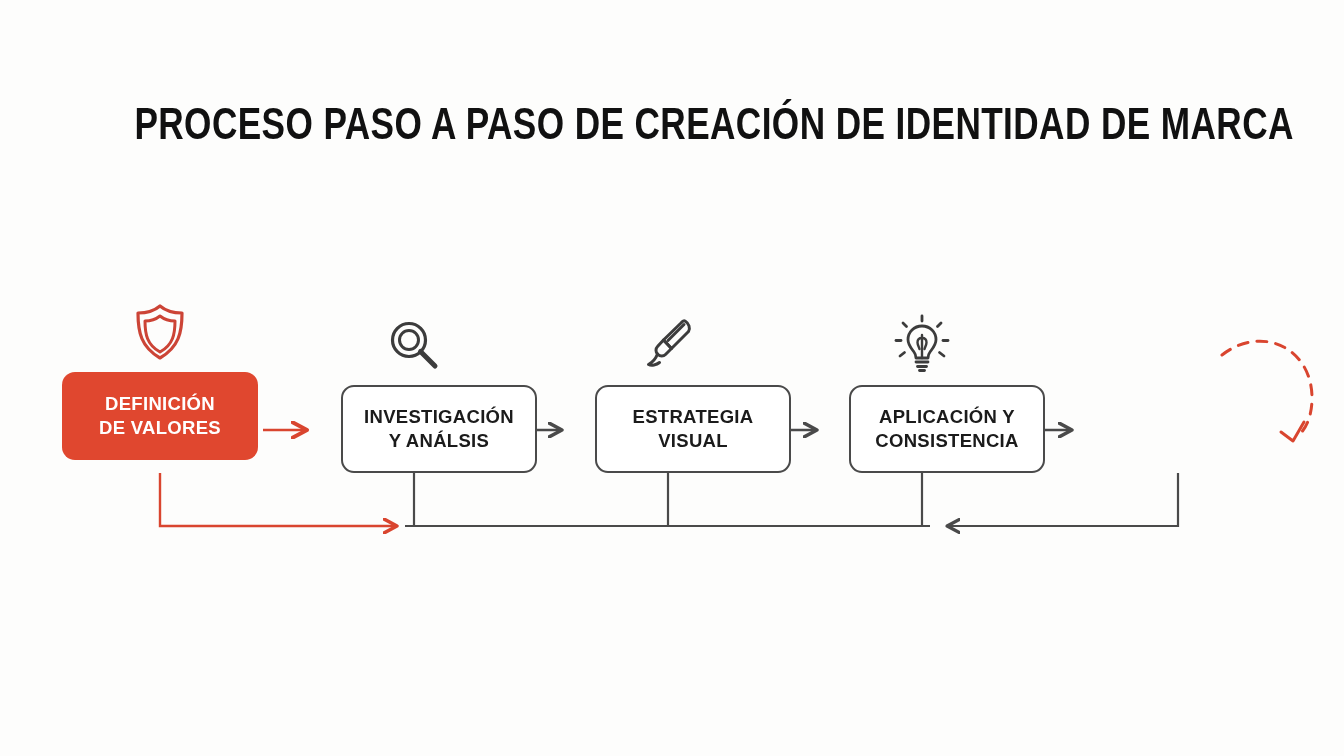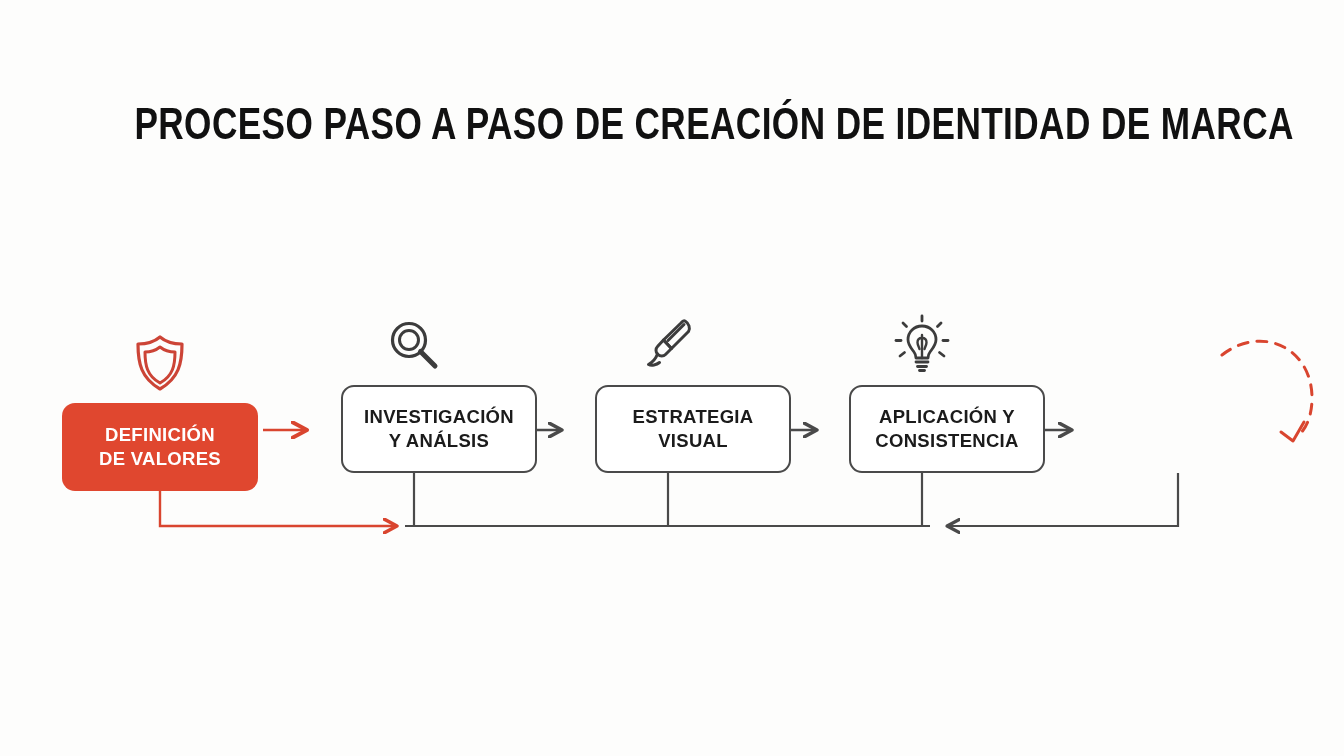--- a/index.html
+++ b/index.html
@@ -127,21 +127,21 @@
     <path d="M668,473 L668,526" fill="none" stroke="#4a4a4a" stroke-width="2.2"></path>
     <path d="M922,473 L922,526" fill="none" stroke="#4a4a4a" stroke-width="2.2"></path>
     <path d="M405,526 L930,526" fill="none" stroke="#4a4a4a" stroke-width="2.2"></path>
 
     <path d="M1178,473 L1178,526 L948,526" fill="none" stroke="#4a4a4a" stroke-width="2.2" stroke-linecap="butt" stroke-linejoin="miter" marker-end="url(#ah-dark)"></path>
 
     <path d="M1222,355 C1262,324 1312,348 1312,398 C1312,418 1305,430 1297,437" fill="none" stroke="#d9452f" stroke-width="3" stroke-linecap="round" stroke-dasharray="10 9"></path>
     <path d="M1304,422 L1293,441 L1281,432" fill="none" stroke="#d9452f" stroke-width="3" stroke-linecap="round" stroke-linejoin="round"></path>
   </svg>
 
-  <div class="step" style="left:62px; top:403px;">
+  <div class="step" style="left:62px; top:372px;">
     <div class="step-icon">
       <svg width="56" height="60" viewBox="0 0 56 60" fill="none">
         <path d="M28 4 C21 10 13 11 6 11 C6 30 9 45 28 56 C47 45 50 30 50 11 C43 11 35 10 28 4 Z" stroke="#cc4436" stroke-width="3.2" stroke-linejoin="round" fill="none"></path>
         <path d="M28 14 C23 18 17.5 19 13 19 C13 32 15 43 28 50 C41 43 43 32 43 19 C38.5 19 33 18 28 14 Z" stroke="#cc4436" stroke-width="3" stroke-linejoin="round" fill="none"></path>
       </svg>
     </div>
     <div class="step-box filled">
       <span class="step-label">DEFINICIÓN
 DE VALORES</span>
     </div>

